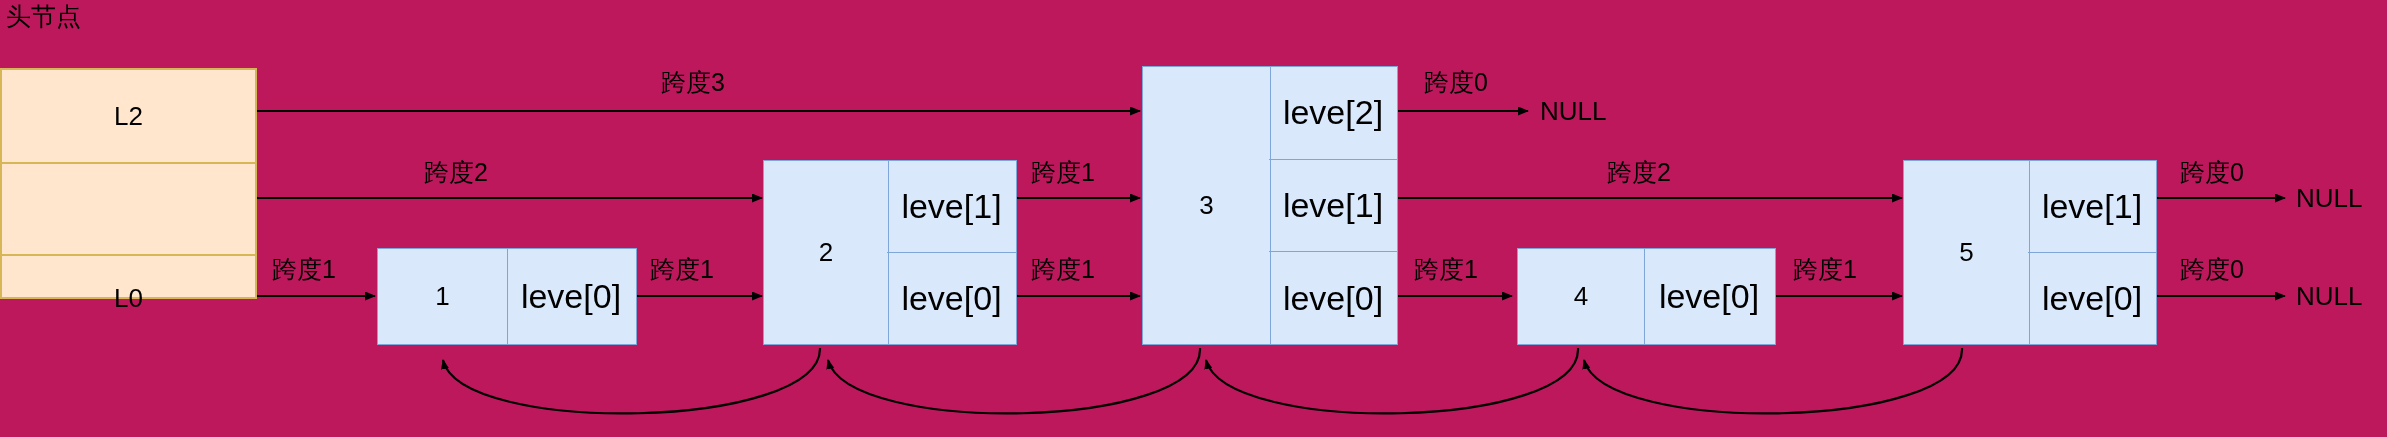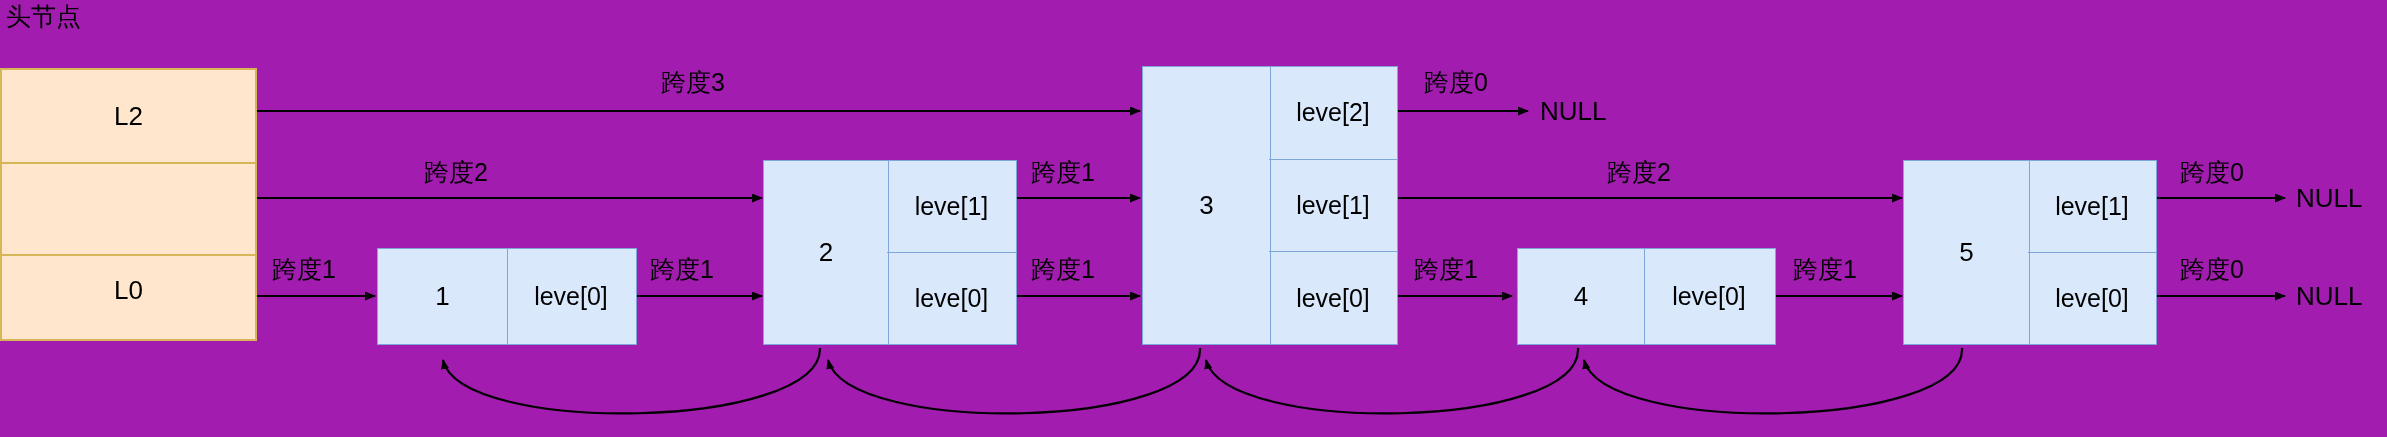--- a/index.html
+++ b/index.html
@@ -5,21 +5,21 @@
   html,body{margin:0;padding:0;background:#ffffff;}
   body{
     font-family:"Liberation Sans","DejaVu Sans",sans-serif;
     color:#000;
     -webkit-font-smoothing:antialiased;
   }
   #stage{
     position:relative;
     width:2387px;
     height:437px;
-    background:#a21caf;
+    background:#be185d;
     overflow:hidden;
   }
   #svg-layer{
     position:absolute;
     left:0;top:0;
     width:2387px;
     height:437px;
     pointer-events:none;
   }
   
@@ -68,21 +68,21 @@
     position:absolute;
     top:0;bottom:0;right:0;
     display:flex;
     flex-direction:column;
   }
   .level-cell{
     box-sizing:border-box;
     display:flex;
     align-items:center;
     justify-content:center;
-    font-size:25px;
+    font-size:34px;
     color:#000;
     flex:1 1 0;
   }
   .level-cell + .level-cell{
     border-top:1px solid #7ea6d9;
   }
   
   .lbl{
     position:absolute;
     font-size:25px;
@@ -139,25 +139,25 @@
     <g stroke="#000" stroke-width="2.2" fill="none">
       <path d="M 820,348 C 822,430 460,436 443,360" marker-end="url(#ahs)"></path>
       <path d="M 1200,348 C 1204,430 848,436 828,360" marker-end="url(#ahs)"></path>
       <path d="M 1578,348 C 1582,430 1226,436 1206,360" marker-end="url(#ahs)"></path>
       <path d="M 1962,348 C 1966,430 1604,436 1584,360" marker-end="url(#ahs)"></path>
     </g>
   </svg>
 
   <div class="lbl lbl-title" style="left:6px;top:4px;">头节点</div>
 
-  <div class="head-node" style="left:0px;top:68px;width:257px;height:273px;">
+  <div class="head-node" style="left:0px;top:68px;width:257px;height:231px;">
     <div class="head-cell" style="top:0px;height:92px;">L2</div>
     <div class="head-div" style="top:92px;"></div>
     <div class="head-div" style="top:184px;"></div>
-    <div class="head-cell" style="top:176px;height:89px;border-radius:21px;">L0</div>
+    <div class="head-cell" style="top:184px;height:89px;border-radius:21px;">L0</div>
   </div>
 
   <div class="node" style="left:377px;top:248px;width:260px;height:97px;">
     <div class="node-key" style="width:130px;">1</div>
     <div class="node-levels" style="width:130px;">
       <div class="level-cell">leve[0]</div>
     </div>
   </div>
 
   <div class="node" style="left:763px;top:160px;width:254px;height:185px;">

